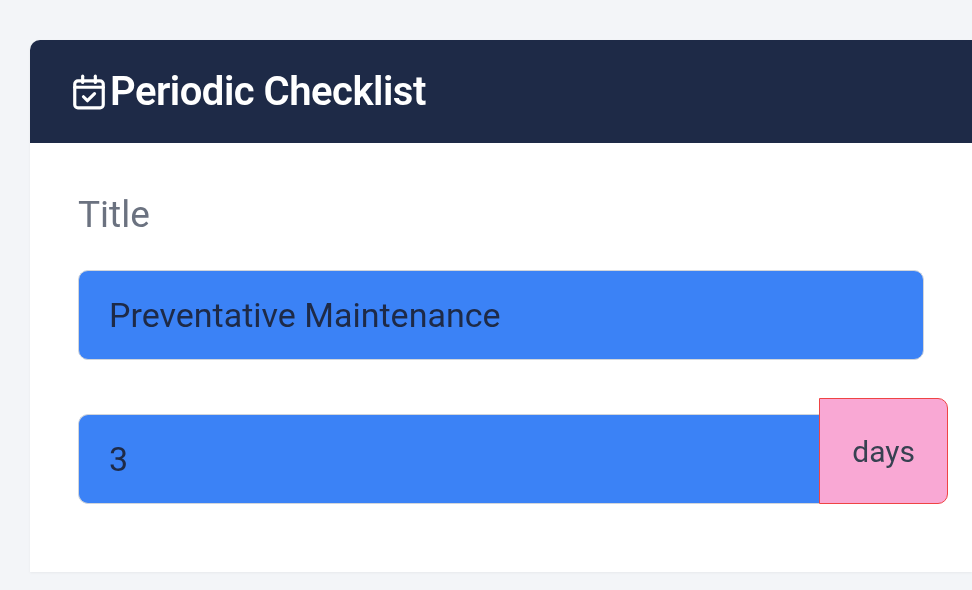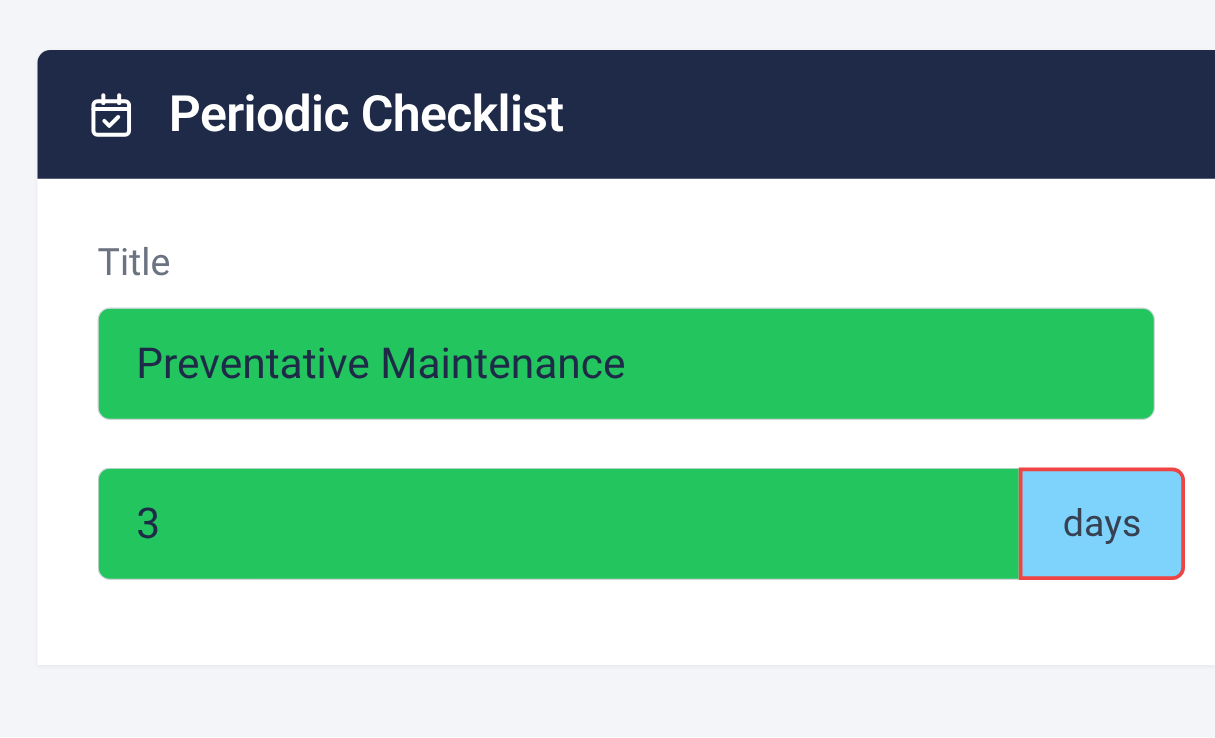--- a/index.html
+++ b/index.html
@@ -20,72 +20,73 @@
       margin: 40px 0 0 30px;
       box-shadow: 0 1px 3px rgba(0,0,0,0.05);
     }
     .card-header {
       background-color: #1e2a47;
       color: #ffffff;
       padding: 28px 40px;
       border-radius: 10px 0 0 0;
       display: flex;
       align-items: center;
-      gap: 27px;
+      gap: 2px;
     }
     .card-header svg {
       width: 38px;
       height: 38px;
       flex-shrink: 0;
     }
     .card-header-title {
       font-size: 40px;
       font-weight: 600;
       letter-spacing: -0.5px;
     }
     .card-body {
       padding: 50px 48px 30px 48px;
     }
     .form-group {
       margin-bottom: 38px;
     }
     .form-label {
       display: block;
-      font-size: 30px;
+      font-size: 37px;
       color: #6b7280;
       margin-bottom: 18px;
       font-weight: 400;
     }
     .form-input {
       width: 100%;
       border: 1px solid #d1d5db;
       border-radius: 10px;
       padding: 24px 30px;
       font-size: 34px;
       color: #1e2a47;
       font-family: inherit;
       outline: none;
-      background: #22c55e;
+      background: #3b82f6;
+      margin-top: 16px;
     }
     .input-group {
       display: flex;
       width: 870px;
     }
     .input-group .form-input {
       border-radius: 10px 0 0 10px;
       border-right: none;
       flex: 1;
     }
     .input-addon {
-      border: 3px solid #ef4444;
+      border: 1px solid #ef4444;
       border-radius: 0 10px 10px 0;
       padding: 24px 32px;
       font-size: 30px;
       color: #374151;
-      background: #7dd3fc;
+      background: #f9a8d4;
       display: flex;
       align-items: center;
     }
   </style>
 </head>
 <body>
 
 <div class="card">
   <div class="card-header">
     <svg viewBox="0 0 24 24" fill="none" stroke="#ffffff" stroke-width="2" stroke-linecap="round" stroke-linejoin="round">

